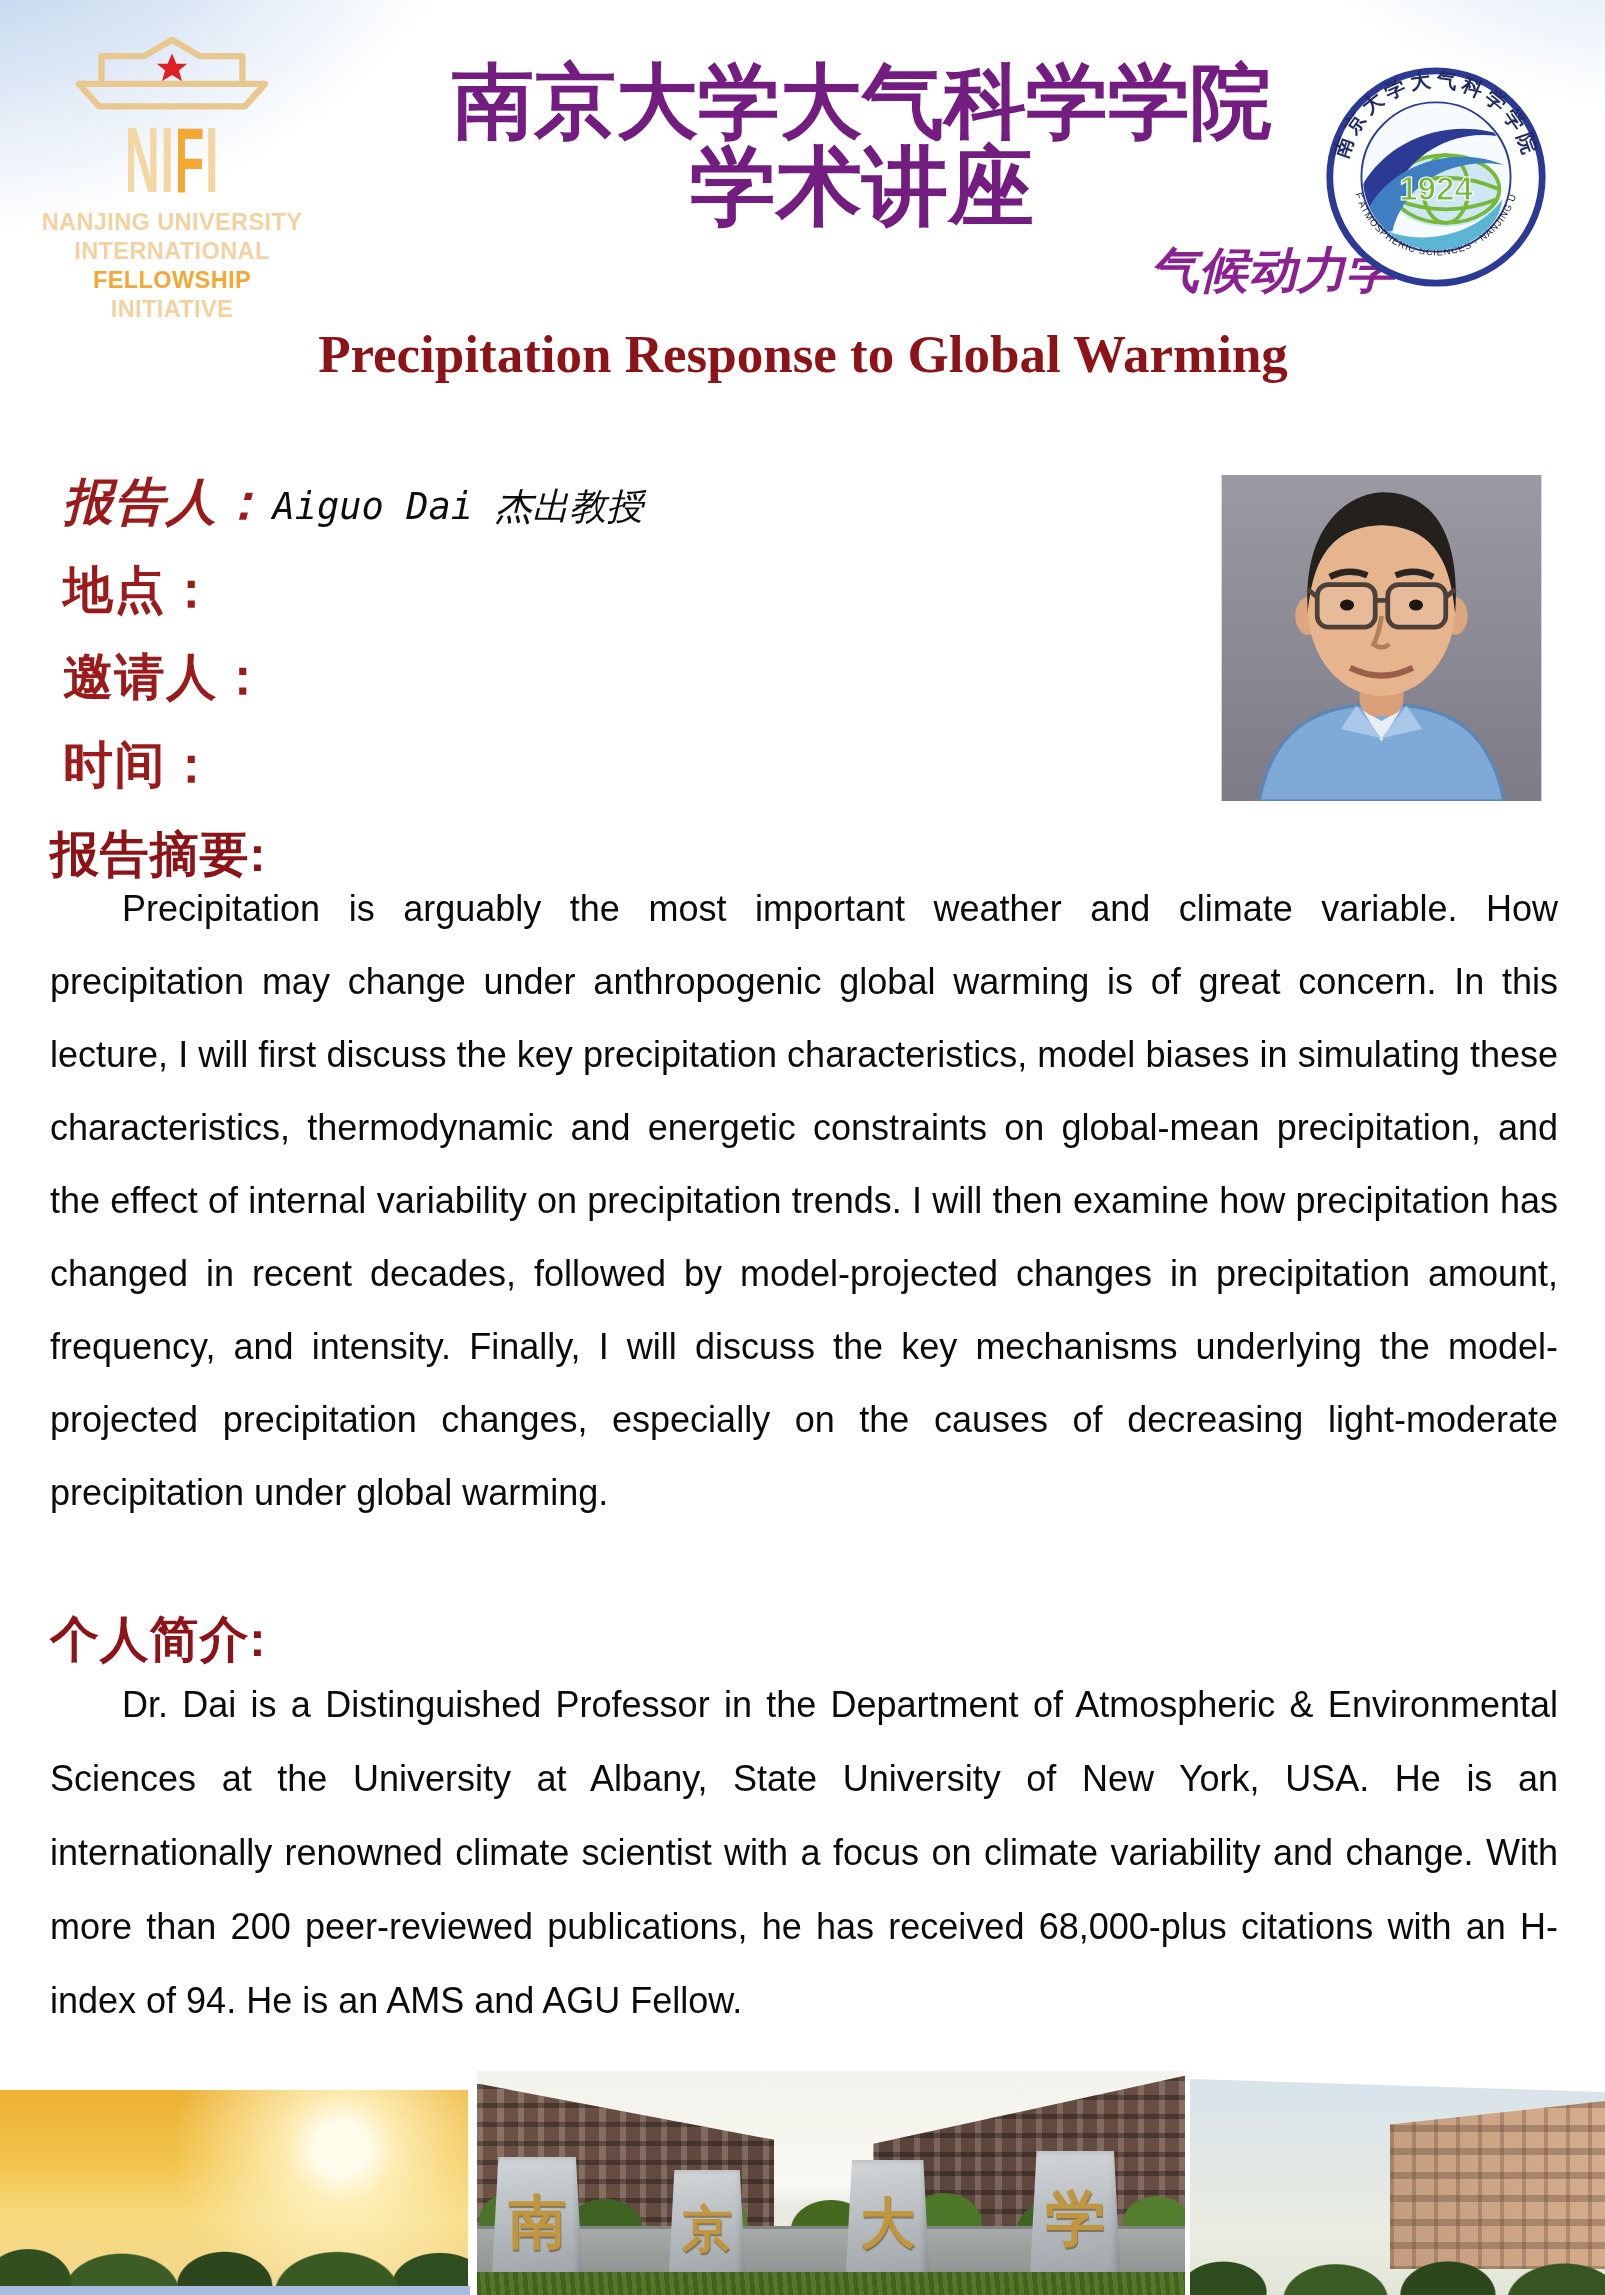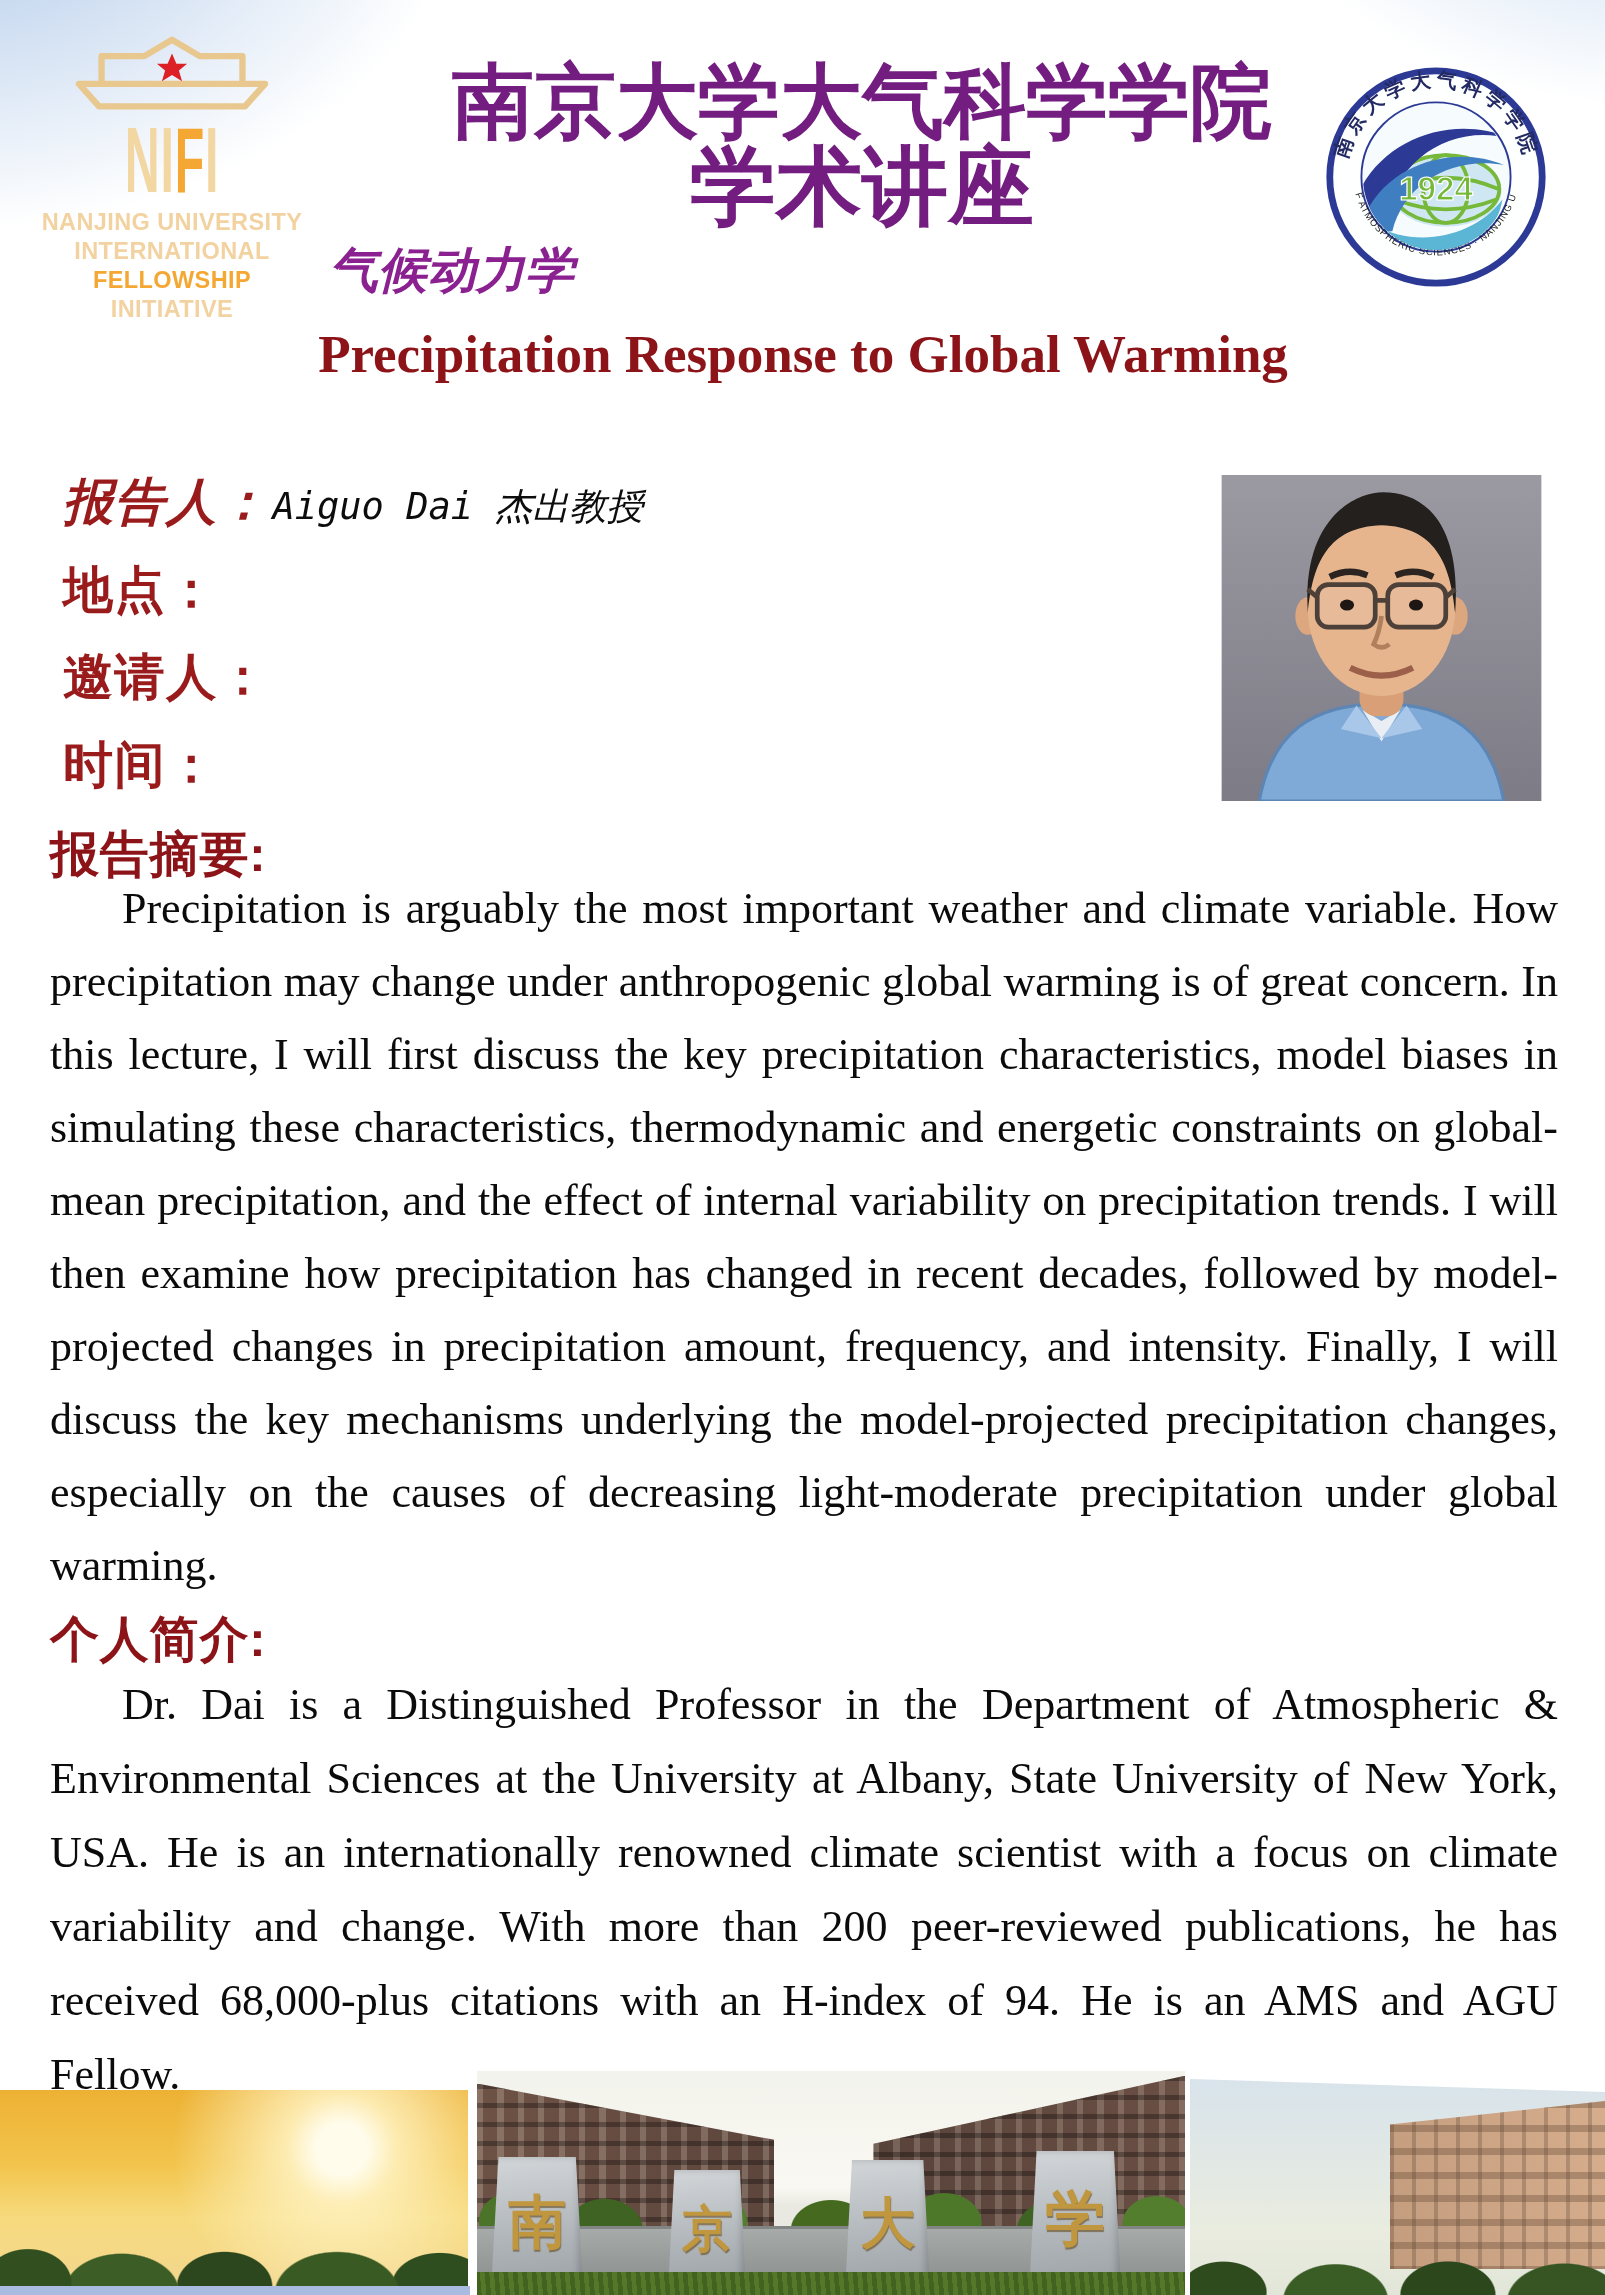--- a/index.html
+++ b/index.html
@@ -21,42 +21,42 @@
   .nifi-letters .orange{color:#f5a733;}
   .nifi-line{font-size:23.5px;font-weight:bold;line-height:29px;color:#f2d2a0;letter-spacing:0.4px;}
   .nifi-line.orange{color:#f5a733;}
   
   .cn-title1{position:absolute;left:329px;top:52px;width:1066px;text-align:center;
     font-size:82px;line-height:102px;font-weight:900;color:#731d80;
     font-family:"Liberation Serif", serif;}
   .cn-title2{position:absolute;left:329px;top:138px;width:1066px;text-align:center;
     font-size:86px;line-height:99px;font-weight:900;color:#731d80;
     font-family:"Liberation Serif", serif;}
-  .cn-series{position:absolute;left:329px;top:241px;width:1066px;text-align:left;
+  .cn-series{position:absolute;left:329px;top:241px;width:1066px;text-align:right;
     font-size:49px;line-height:60px;font-weight:bold;font-style:italic;color:#8b2090;
     font-family:"Liberation Serif", serif;}
   .title-en{position:absolute;left:0;top:317px;width:1606px;text-align:center;
     font-size:53px;line-height:75px;font-weight:bold;color:#8c1418;
     font-family:"Liberation Serif", serif;}
   
   .seal{position:absolute;left:1323px;top:64px;}
   
   .info-row{position:absolute;left:63px;white-space:nowrap;display:flex;align-items:baseline;}
   .info-row .label{font-size:50px;font-weight:bold;color:#9a1b1b;letter-spacing:1.6px;}
   .info-row .colon{font-size:50px;font-weight:bold;color:#9a1b1b;margin-right:4.7px;}
   .info-row .value{font-size:37px;color:#0d0d0d;font-family:"DejaVu Sans Mono", monospace;}
   .r0{top:469px;font-style:italic;} .r1{top:557px;} .r2{top:644px;} .r3{top:732px;}
   
   .portrait{position:absolute;left:1221px;top:475px;width:321px;height:326px;}
   
   .sec-heading{position:absolute;left:50px;font-size:49px;font-weight:bold;color:#8c1418;
     letter-spacing:0.8px;}
   .h-abstract{top:794px;margin-top:28px;} .h-bio{top:1607px;}
   .para{position:absolute;left:50px;width:1508px;margin:0;text-align:justify;
-    font-family:Liberation Serif, serif;font-size:44px;color:#0b0b0b;text-indent:72px;}
+    font-family:Liberation Sans, sans-serif;font-size:36px;color:#0b0b0b;text-indent:72px;}
   .p-abstract{top:872px;line-height:73px;}
   .p-bio{top:1668px;line-height:74px;}
   
   .photo{position:absolute;overflow:hidden;}
   .photo-left{left:0;top:2090px;width:468px;height:196px;
     background:
       radial-gradient(circle at 73% 30%, #fffceb 0 7%, rgba(255,243,195,.85) 15%, rgba(250,205,80,0) 46%),
       linear-gradient(180deg,#edb134 0%,#f2c44c 38%,#f7da7d 65%,#f2d78f 100%);}
   .pl-building{position:absolute;left:-7.8px;top:31px;width:368px;height:172px;
     background:

